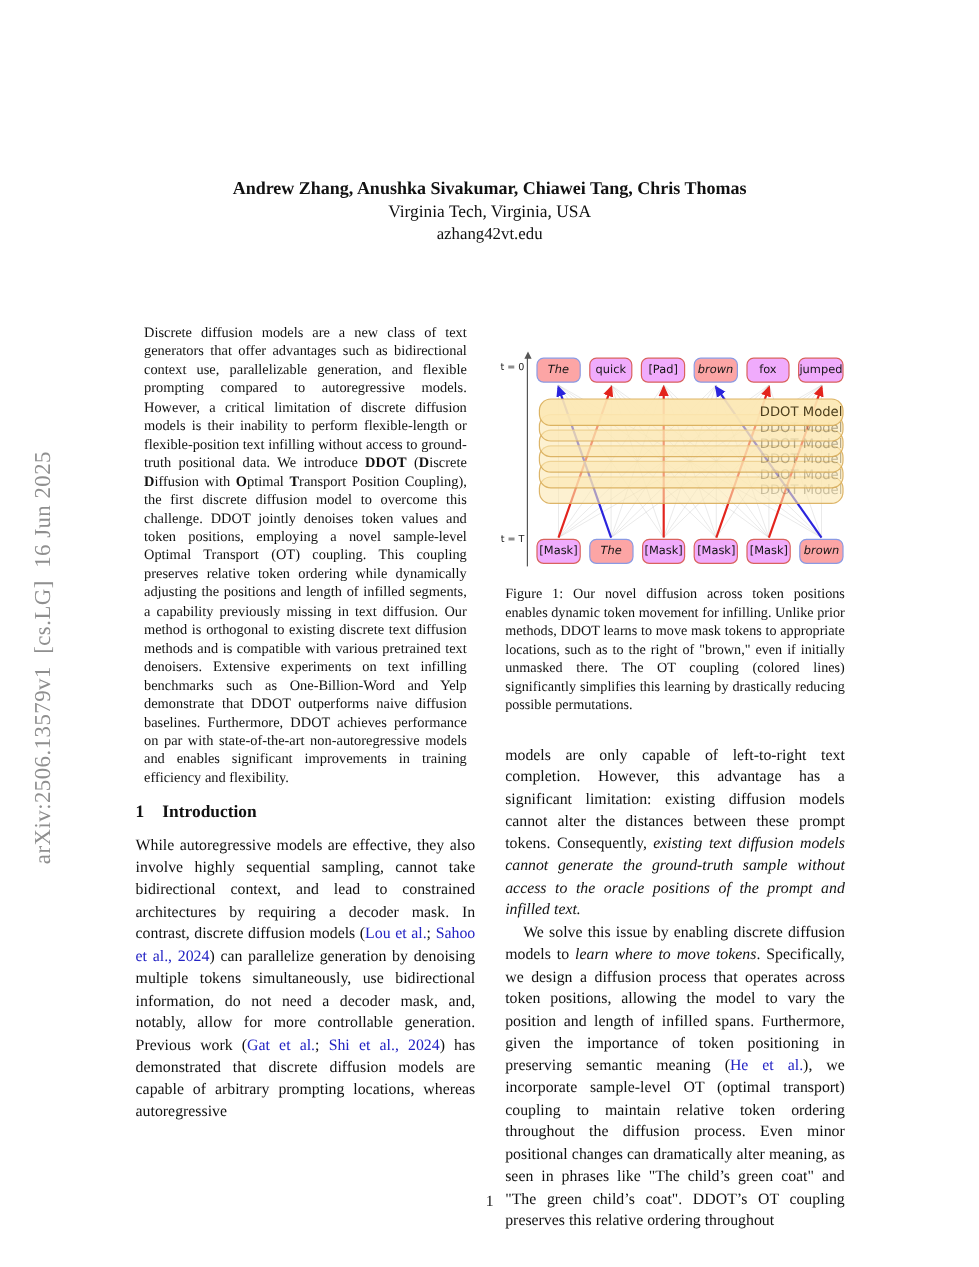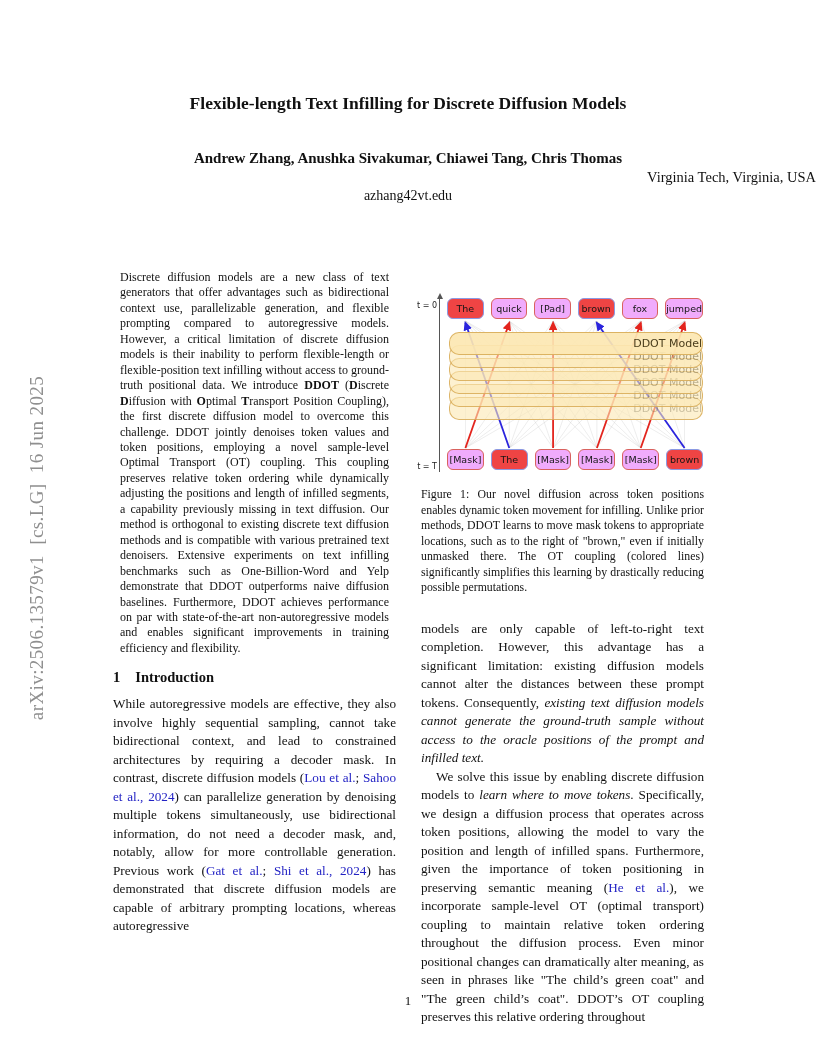--- a/index.html
+++ b/index.html
@@ -7,21 +7,21 @@
         font-family:"Liberation Serif",serif;color:#111;overflow:hidden;}
 
   
   .arxiv-banner{position:absolute;top:548px;left:37px;transform:translate(-50%,-50%) rotate(-90deg);
         white-space:pre;font-size:19px;color:#8f8f8f;letter-spacing:.4px;}
 
   
   .paper-title{position:absolute;top:93px;left:0;width:100%;text-align:center;margin:0;
         font-size:17.5px;font-weight:bold;}
   .authors{position:absolute;top:150px;left:0;width:100%;text-align:center;font-size:15px;font-weight:bold;}
-  .affil{position:absolute;top:169px;left:0;width:100%;text-align:right;font-size:14.5px;}
+  .affil{position:absolute;top:169px;left:0;width:100%;text-align:center;font-size:14.5px;}
   .email{position:absolute;top:188px;left:0;width:100%;text-align:center;font-size:14px;
         font-family:Liberation Serif, serif;}
 
   
   .col{position:absolute;text-align:justify;}
   .col.left{left:113px;top:270px;width:283px;}
   .col.right{left:421px;top:292px;width:283px;}
 
   .abs-head{text-align:center;font-weight:bold;font-size:14px;margin:0 0 9px 0;}
   .abs-body{margin:0;padding:0 7px;font-size:12px;line-height:15.45px;}
@@ -34,47 +34,46 @@
   .seg-link{color:#2323c4;}
 
   
   .fig{position:relative;width:292px;height:182px;margin:0 0 0 -6px;padding:0;
         font-family:"DejaVu Sans",sans-serif;}
   .axis{position:absolute;left:24px;top:5px;bottom:2px;width:0;border-left:1.4px solid #555;}
   .axis-arrow{position:absolute;left:21.5px;top:1px;width:0;height:0;
         border-left:3.5px solid transparent;border-right:3.5px solid transparent;border-bottom:6px solid #555;}
   .axis-label{position:absolute;left:0;width:22px;font-size:8px;color:#222;text-align:right;}
   .axis-label.t0{top:9px;}
-  .axis-label.tT{top:170px;}
+  .axis-label.tT{top:153px;}
   .fig svg{position:absolute;left:0;top:0;z-index:1;}
   .model-stack{position:absolute;left:34px;right:4px;top:40px;z-index:2;}
   .model-box{position:absolute;left:0;right:0;height:21px;border-radius:10px;
         border:1px solid rgba(210,160,70,.75);background:rgba(252,231,178,.72);
         text-align:right;font-size:11px;line-height:21px;color:#3f3312;}
   .token-row{position:absolute;left:32px;right:4px;display:flex;gap:7px;z-index:3;}
   .token-row.top{top:6px;}
   .token-row.bottom{bottom:4px;}
   .tok{flex:1;height:19px;border-radius:6px;border:1.4px solid;line-height:19px;
         text-align:center;font-size:9.5px;color:#151515;background:#fff;}
-  .tok.blue{background:#ef4444;border-color:#8b9ae3;}
+  .tok.blue{background:#fca5a5;border-color:#8b9ae3;font-style:italic;}
   .tok.red{background:#f0abfc;border-color:#d9625e;}
 
   .caption{margin:13px 0 18px 0;font-size:11.8px;line-height:15.5px;text-align:justify;}
   .rc-body{margin-top:24px;}
 
   .page-num{position:absolute;top:993px;left:0;width:100%;text-align:center;font-size:13px;}
 </style>
 </head>
 <body>
 
 <div class="page">
 
   <div class="arxiv-banner">arXiv:2506.13579v1  [cs.LG]  16 Jun 2025</div>
 
-  <h1 class="paper-title">Flexible-length Text Infilling for Discrete Diffusion Models</h1>
   <div class="authors">Andrew Zhang, Anushka Sivakumar, Chiawei Tang, Chris Thomas</div>
   <div class="affil">Virginia Tech, Virginia, USA</div>
   <div class="email">azhang42vt.edu</div>
 
   <div class="col left">
     <p class="abs-body"><span>Discrete diffusion models are a new class of text generators that offer advantages such as bidirectional context use, parallelizable generation, and flexible prompting compared to autoregressive models. However, a critical limitation of discrete diffusion models is their inability to perform flexible-length or flexible-position text infilling without access to ground-truth positional data. We introduce </span><span class="seg-bold">DDOT</span><span> (</span><span class="seg-bold">D</span><span>iscrete </span><span class="seg-bold">D</span><span>iffusion with </span><span class="seg-bold">O</span><span>ptimal </span><span class="seg-bold">T</span><span>ransport Position Coupling), the first discrete diffusion model to overcome this challenge. DDOT jointly denoises token values and token positions, employing a novel sample-level Optimal Transport (OT) coupling. This coupling preserves relative token ordering while dynamically adjusting the positions and length of infilled segments, a capability previously missing in text diffusion. Our method is orthogonal to existing discrete text diffusion methods and is compatible with various pretrained text denoisers. Extensive experiments on text infilling benchmarks such as One-Billion-Word and Yelp demonstrate that DDOT outperforms naive diffusion baselines. Furthermore, DDOT achieves performance on par with state-of-the-art non-autoregressive models and enables significant improvements in training efficiency and flexibility.</span></p>
     <h2 class="sec-head">
       <span class="sec-num">1</span><span>Introduction</span>
     </h2>
     <p class="body"><span>While autoregressive models are effective, they also involve highly sequential sampling, cannot take bidirectional context, and lead to constrained architectures by requiring a decoder mask. In contrast, discrete diffusion models (</span><span class="seg-link">Lou et al.</span><span>; </span><span class="seg-link">Sahoo et al., 2024</span><span>) can parallelize generation by denoising multiple tokens simultaneously, use bidirectional information, do not need a decoder mask, and, notably, allow for more controllable generation. Previous work (</span><span class="seg-link">Gat et al.</span><span>; </span><span class="seg-link">Shi et al., 2024</span><span>) has demonstrated that discrete diffusion models are capable of arbitrary prompting locations, whereas autoregressive</span></p>

